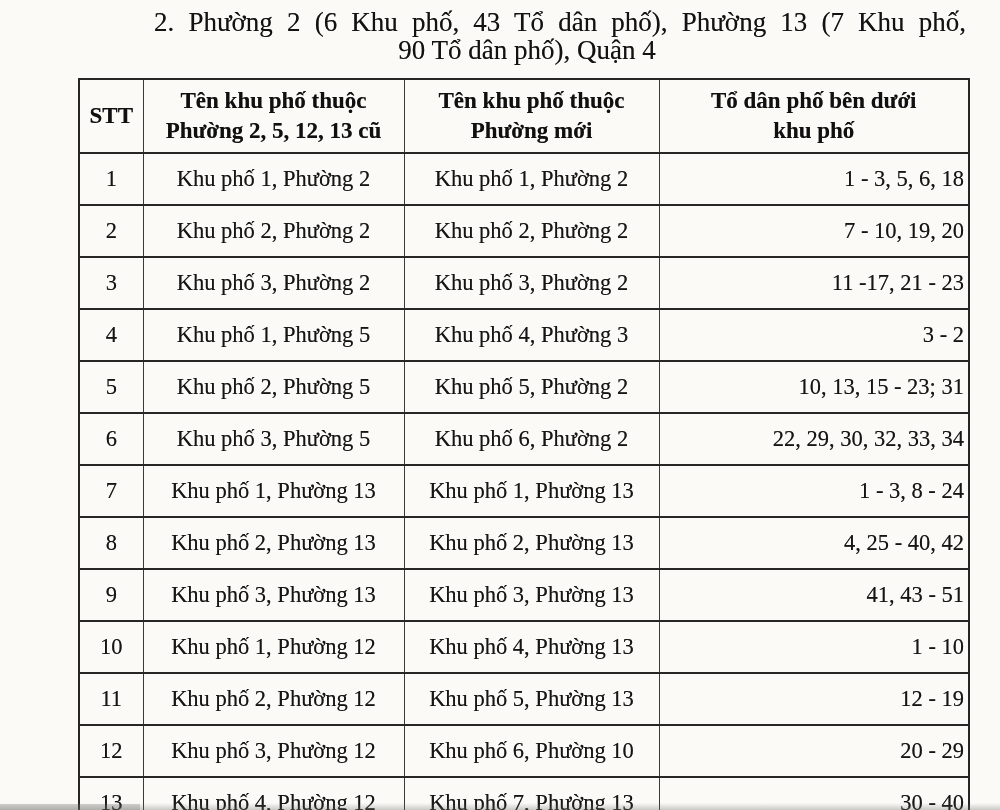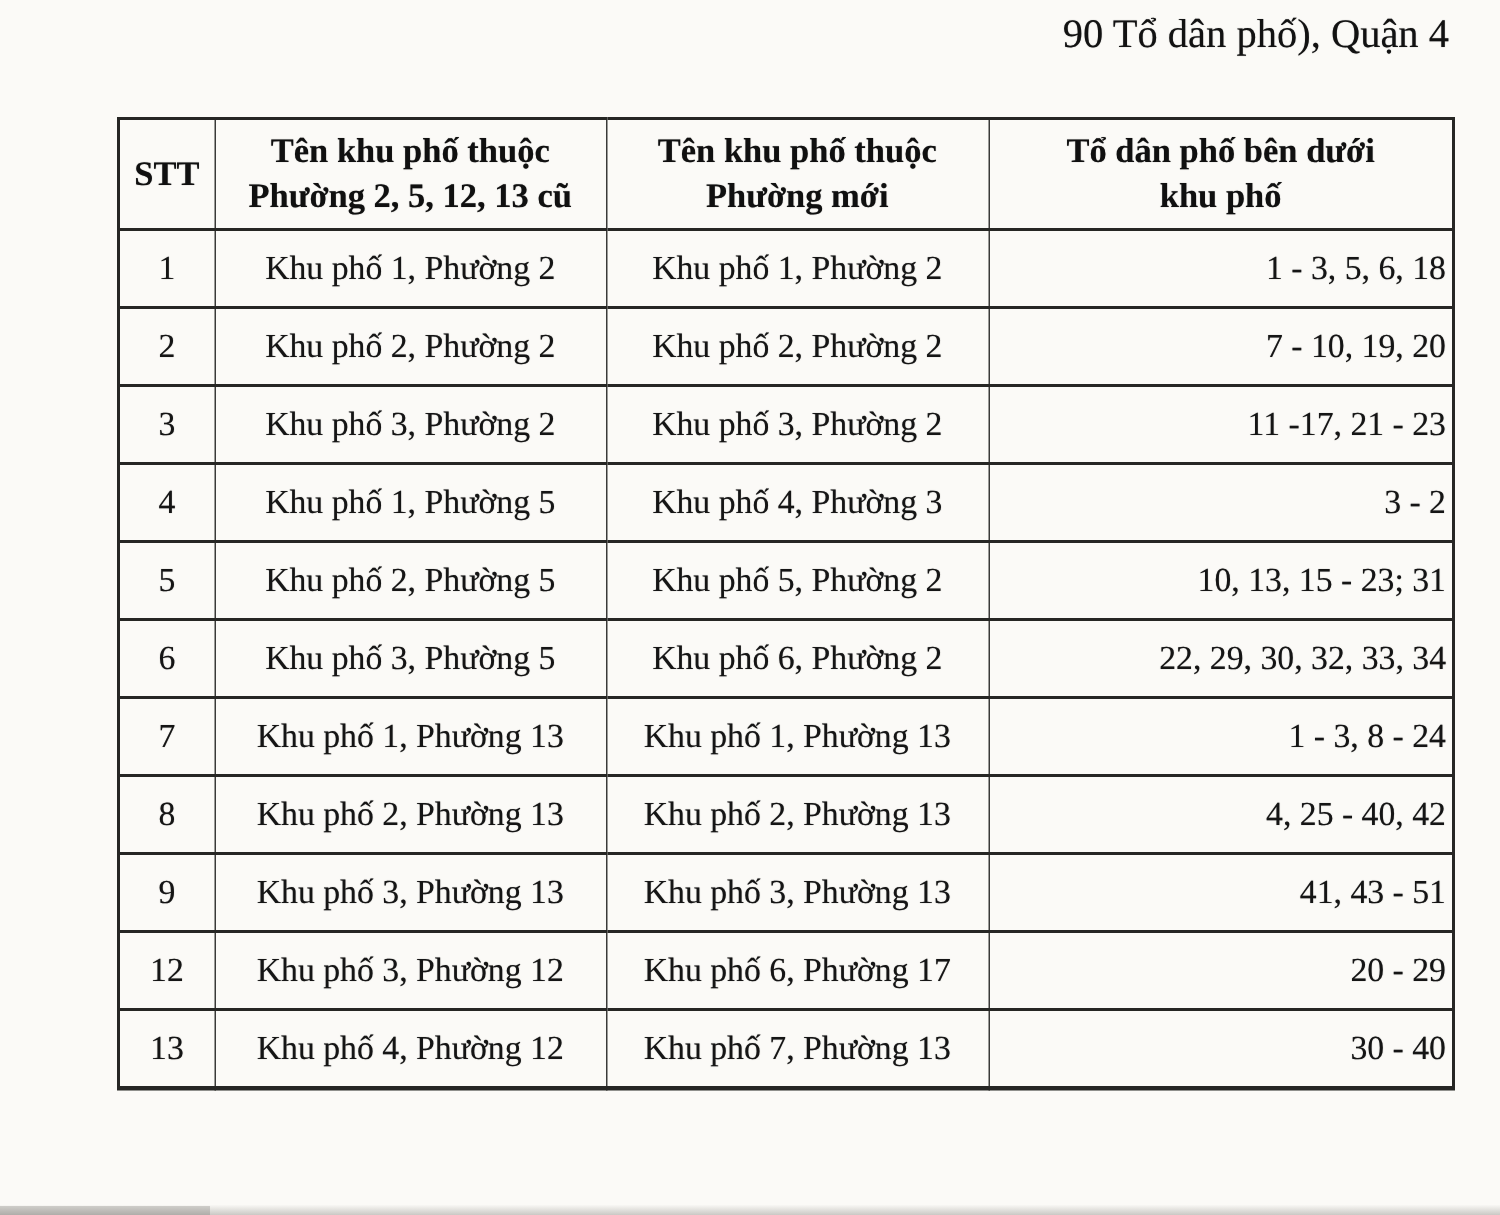--- a/index.html
+++ b/index.html
@@ -18,21 +18,21 @@
     width: 878px;
     font-size: 27px;
     line-height: 28px;
     color: #121212;
   }
   .h-line1 {
     text-align: justify;
     text-align-last: justify;
     text-indent: 66px;
   }
-  .h-line2 { text-align: right; margin-top: 0; }
+  .h-line2 { text-align: center; margin-top: 0; }
 
   .tbl-wrap { position: absolute; left: 78px; top: 78px; }
   table.ward-table {
     border-collapse: collapse;
     table-layout: fixed;
     width: 890px;
     background: transparent;
   }
   .ward-table th, .ward-table td {
     border-left: 1.5px solid #3a3a38;
@@ -75,20 +75,21 @@
   }
   .scan-edge-left {
     position: absolute; left: 0; bottom: 0; width: 140px; height: 6px;
     background: rgba(95,93,88,0.25);
   }
 </style>
 </head>
 <body>
 
 <div class="heading">
+  <div class="h-line1">2. Phường 2 (6 Khu phố, 43 Tổ dân phố), Phường 13 (7 Khu phố,</div>
   <div class="h-line2">90 Tổ dân phố), Quận 4</div>
 </div>
 
 <div class="tbl-wrap">
   <table class="ward-table">
     <colgroup>
       <col style="width:64px">
       <col style="width:261px">
       <col style="width:255px">
       <col style="width:310px">
@@ -161,23 +162,35 @@
         <td>Khu phố 2, Phường 13</td>
         <td>4, 25 - 40, 42</td>
       </tr>
       <tr>
         <td>9</td>
         <td>Khu phố 3, Phường 13</td>
         <td>Khu phố 3, Phường 13</td>
         <td>41, 43 - 51</td>
       </tr>
       <tr>
+        <td>10</td>
+        <td>Khu phố 1, Phường 12</td>
+        <td>Khu phố 4, Phường 13</td>
+        <td>1 - 10</td>
+      </tr>
+      <tr>
+        <td>11</td>
+        <td>Khu phố 2, Phường 12</td>
+        <td>Khu phố 5, Phường 13</td>
+        <td>12 - 19</td>
+      </tr>
+      <tr>
         <td>12</td>
         <td>Khu phố 3, Phường 12</td>
-        <td>Khu phố 6, Phường 17</td>
+        <td>Khu phố 6, Phường 10</td>
         <td>20 - 29</td>
       </tr>
       <tr>
         <td>13</td>
         <td>Khu phố 4, Phường 12</td>
         <td>Khu phố 7, Phường 13</td>
         <td>30 - 40</td>
       </tr>
     </tbody>
   </table>

